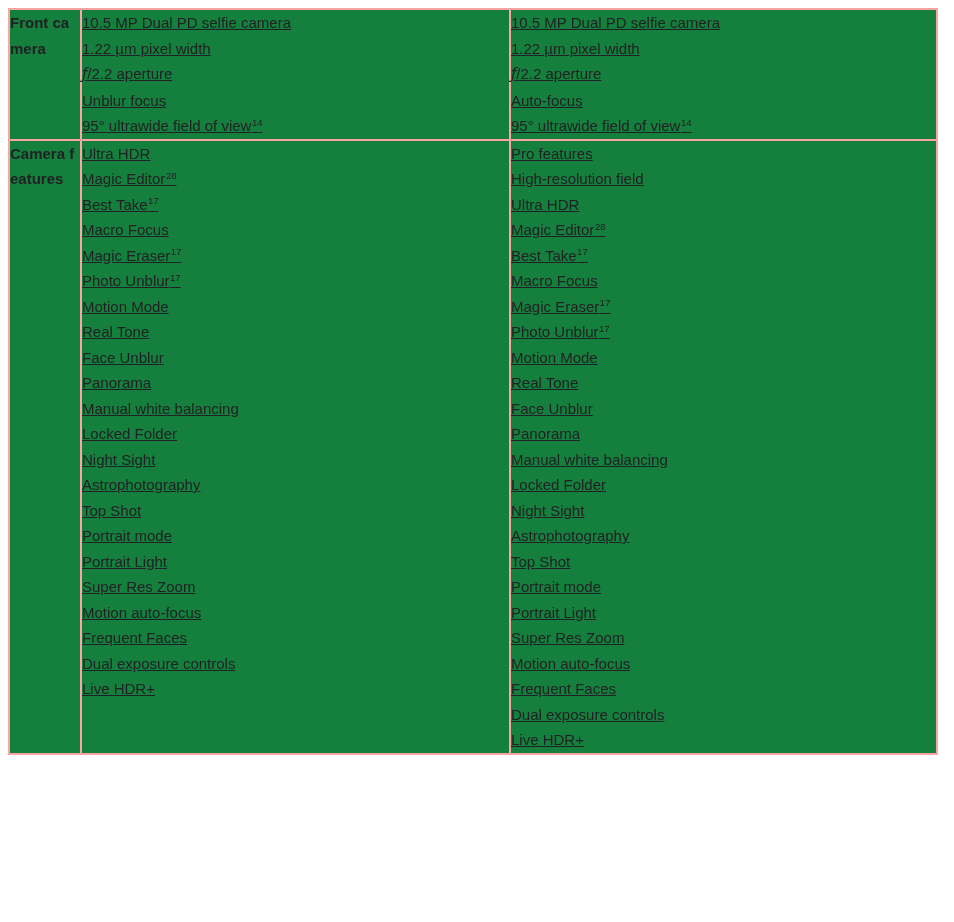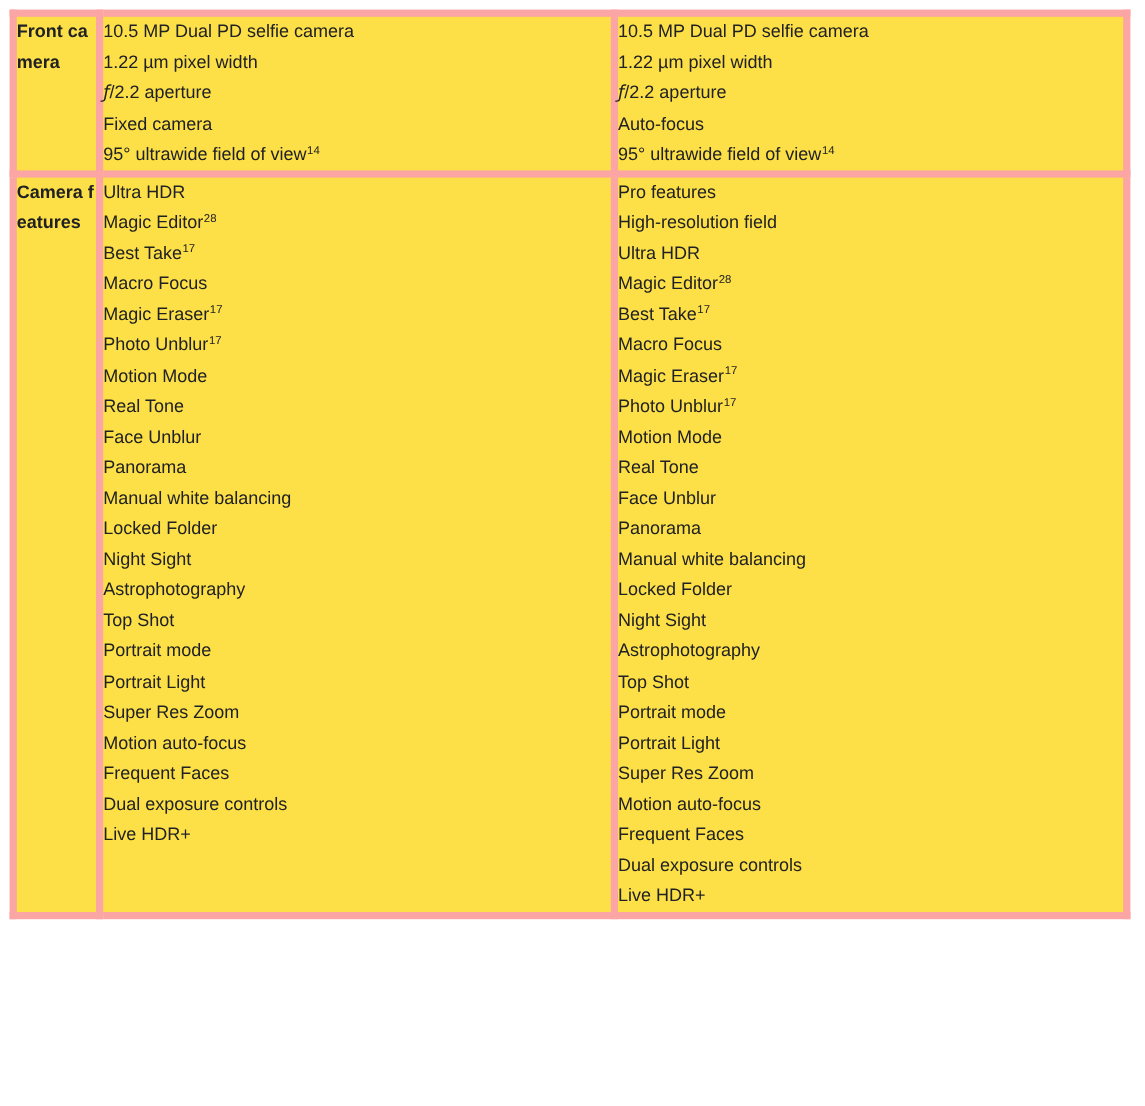--- a/index.html
+++ b/index.html
@@ -19,24 +19,24 @@
   #spec-table {
     position: absolute;
     left: 8px;
     top: 8px;
     width: 928px;
     border-collapse: collapse;
     table-layout: fixed;
   }
 
   #spec-table td {
-    border: 6px solid #fca5a5;
+    border: 2px solid #fca5a5;
     vertical-align: top;
     padding: 0;
-    background: #fde047;
+    background: #15803d;
   }
 
   col.c-label { width: 72px; }
   col.c-a     { width: 429px; }
   col.c-b     { width: 427px; }
 
   
   .row-label {
     font-weight: 700;
     font-size: 15px;
@@ -45,20 +45,21 @@
     word-break: break-all;
     overflow-wrap: anywhere;
     hyphens: none;
   }
 
   
   .cell-body {
     font-size: 15px;
     line-height: 25.5px;
     padding: 18px 14px 18px 9px;
+    text-decoration: underline;
   }
 
   .spec-list {
     list-style: none;
     margin: 0;
     padding: 0;
   }
   .spec-list li {
     margin: 0;
     padding: 0;
@@ -96,21 +97,21 @@
   </colgroup>
   <tbody>
 
     <tr class="row-front">
       <td class="row-label">Front camera</td>
       <td class="cell-body">
         <ul class="spec-list">
             <li>10.5 MP Dual PD selfie camera</li>
             <li>1.22 µm pixel width</li>
             <li><span class="florin">ƒ</span>/2.2 aperture</li>
-            <li>Fixed camera</li>
+            <li>Unblur focus</li>
             <li>95° ultrawide field of view<sup>14</sup></li>
           </ul>
       </td>
       <td class="cell-body">
         <ul class="spec-list">
             <li>10.5 MP Dual PD selfie camera</li>
             <li>1.22 µm pixel width</li>
             <li><span class="florin">ƒ</span>/2.2 aperture</li>
             <li>Auto-focus</li>
             <li>95° ultrawide field of view<sup>14</sup></li>

